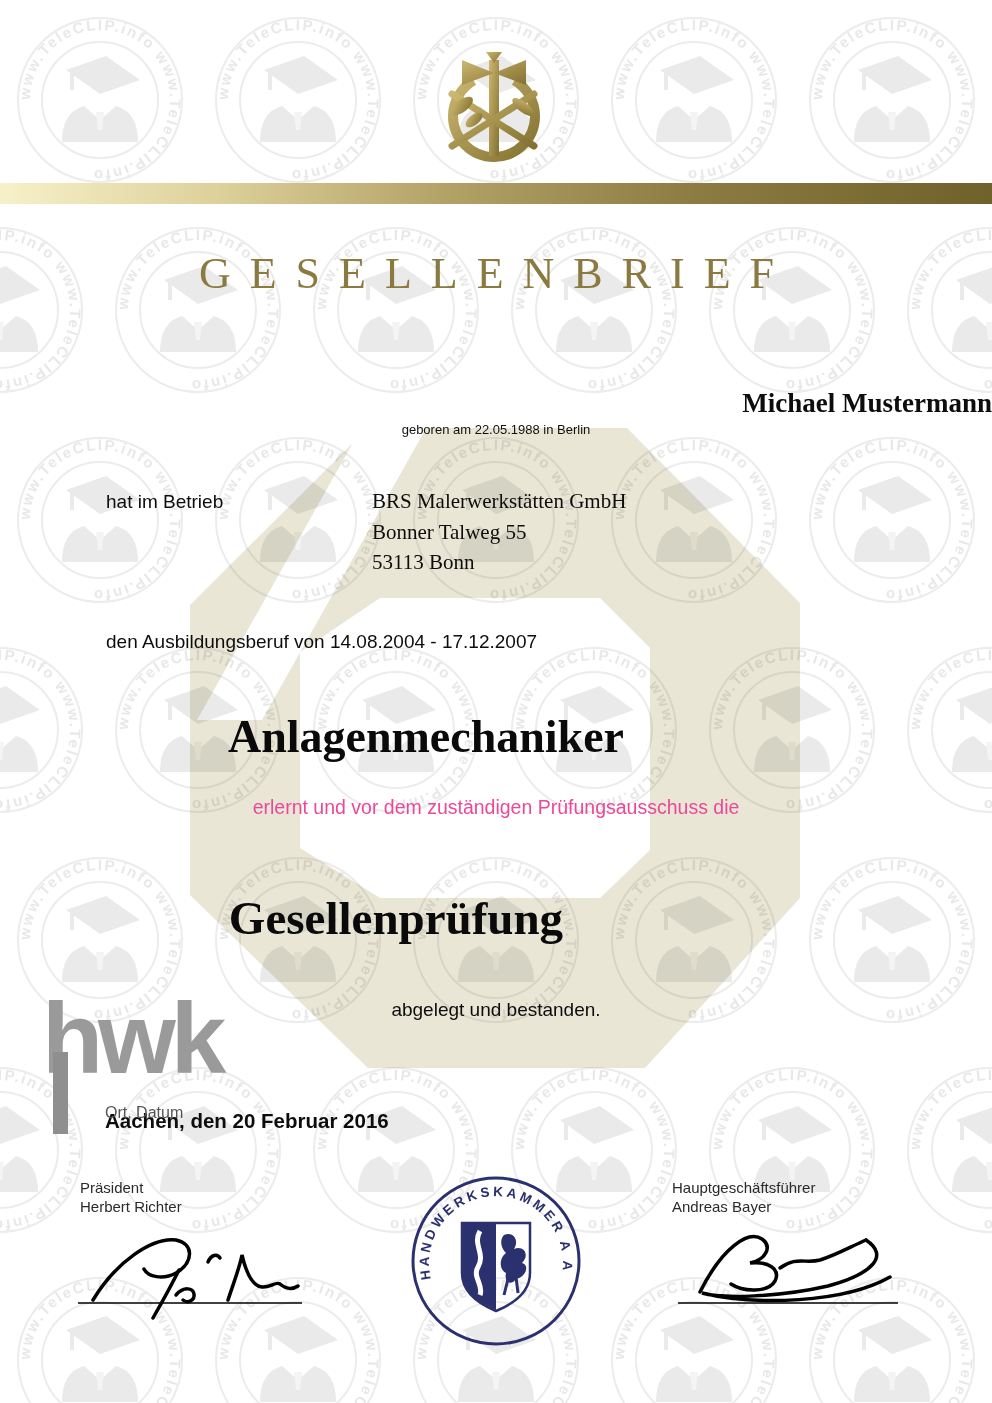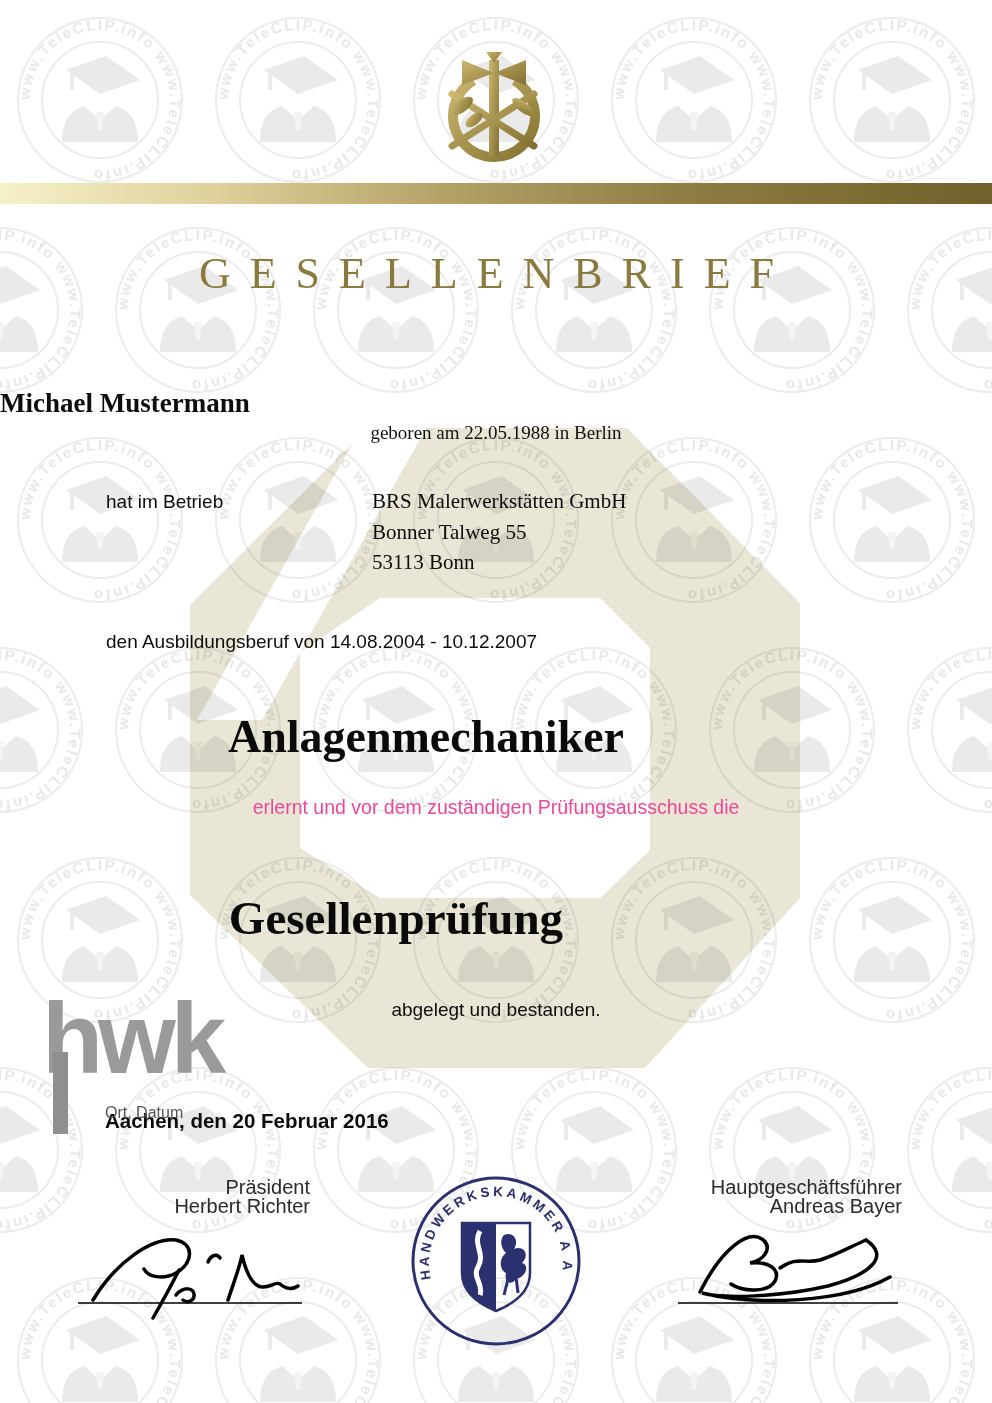--- a/index.html
+++ b/index.html
@@ -7,40 +7,40 @@
         font-family:"Liberation Sans",sans-serif;color:#111;margin:0 auto;}
   .abs{position:absolute;}
   svg{display:block;}
   .layer{position:absolute;left:0;top:0;width:992px;height:1403px;pointer-events:none;}
   .wm-layer{mix-blend-mode:multiply;}
   .gold-bar{position:absolute;left:0;top:183px;width:992px;height:21px;
     background:linear-gradient(90deg,#f7f1c9 0%,#ddd09a 22%,#b3a266 45%,#8d7c42 70%,#6f612a 100%);}
   .title{left:0;top:248px;width:992px;text-align:center;
     font-family:"Liberation Serif",serif;font-size:44px;letter-spacing:19px;
     box-sizing:border-box;color:#8a7a40;font-weight:400;}
-  .name{left:0;top:388px;width:992px;text-align:left;font-family:"Liberation Serif",serif;
+  .name{left:0;top:388px;width:992px;text-align:right;font-family:"Liberation Serif",serif;
     font-size:27px;font-weight:bold;color:#0d0d0d;}
-  .birth{left:0;top:422px;width:992px;text-align:center;font-family:Liberation Serif, serif;
-    font-size:19px;color:#111;}
+  .birth{left:0;top:422px;width:992px;text-align:center;font-family:Liberation Sans, sans-serif;
+    font-size:13px;color:#111;}
   .emp-label{left:106px;top:491px;font-size:19px;color:#0d0d0d;}
   .address{left:372px;top:486px;font-family:"Liberation Serif",serif;font-size:21px;
     line-height:30.5px;color:#0d0d0d;}
   .period{left:106px;top:631px;font-size:19px;color:#0d0d0d;}
   .profession{left:0;top:710px;width:852px;text-align:center;font-family:"Liberation Serif",serif;
     font-size:46px;font-weight:bold;color:#0a0a0a;}
   .exam-intro{left:0;top:796px;width:992px;text-align:center;font-size:19.5px;color:#ec4899;}
   .exam{left:0;top:891px;width:792px;text-align:center;font-family:"Liberation Serif",serif;
     font-size:47px;font-weight:bold;color:#0a0a0a;}
   .result{left:0;top:999px;width:992px;text-align:center;font-size:19px;color:#0d0d0d;}
   .hwk{left:42px;top:988px;font-size:100px;font-weight:bold;letter-spacing:-5px;
     color:#9a9a9a;line-height:1;}
   .hwk-stem{left:53px;top:1052px;width:15px;height:82px;background:#8f8f8f;}
   .place-date{left:105px;top:1077px;font-size:20.5px;font-weight:bold;color:#0d0d0d;margin-top:32px;}
   .place-label{left:105px;top:1104px;font-size:16px;color:#555;}
-  .signer{width:230px;text-align:right;font-size:20px;line-height:19px;color:#2b2b2b;}
+  .signer{width:230px;text-align:left;font-size:15px;line-height:19px;color:#2b2b2b;}
   .signer-left{left:80px;top:1178px;}
   .signer-right{left:672px;top:1178px;}
 </style>
 </head>
 <body>
 
 <div class="page">
 
   <svg class="layer" viewBox="0 0 992 1403" aria-hidden="true">
     <path d="M368,428 L627,428 L800,603 L800,898 L645,1068 L368,1068 L190,895 L190,605 Z
@@ -139,21 +139,21 @@
   <div class="abs name">Michael Mustermann</div>
   <div class="abs birth">geboren am 22.05.1988 in Berlin</div>
 
   <div class="abs emp-label">hat im Betrieb</div>
   <div class="abs address">
     <div>BRS Malerwerkstätten GmbH</div>
     <div>Bonner Talweg 55</div>
     <div>53113 Bonn</div>
   </div>
 
-  <div class="abs period">den Ausbildungsberuf von 14.08.2004 - 10.12.2007</div>
+  <div class="abs period">den Ausbildungsberuf von 14.08.2004 - 17.12.2007</div>
   <div class="abs profession">Anlagenmechaniker</div>
   <div class="abs exam-intro">erlernt und vor dem zuständigen Prüfungsausschuss die</div>
   <div class="abs exam">Gesellenprüfung</div>
   <div class="abs hwk">hwk</div>
 
   <div class="abs result">abgelegt und bestanden.</div>
   <div class="abs hwk-stem"></div>
 
   <div class="abs place-date">Aachen, den 20 Februar 2016</div>
   <div class="abs place-label">Ort, Datum</div>

